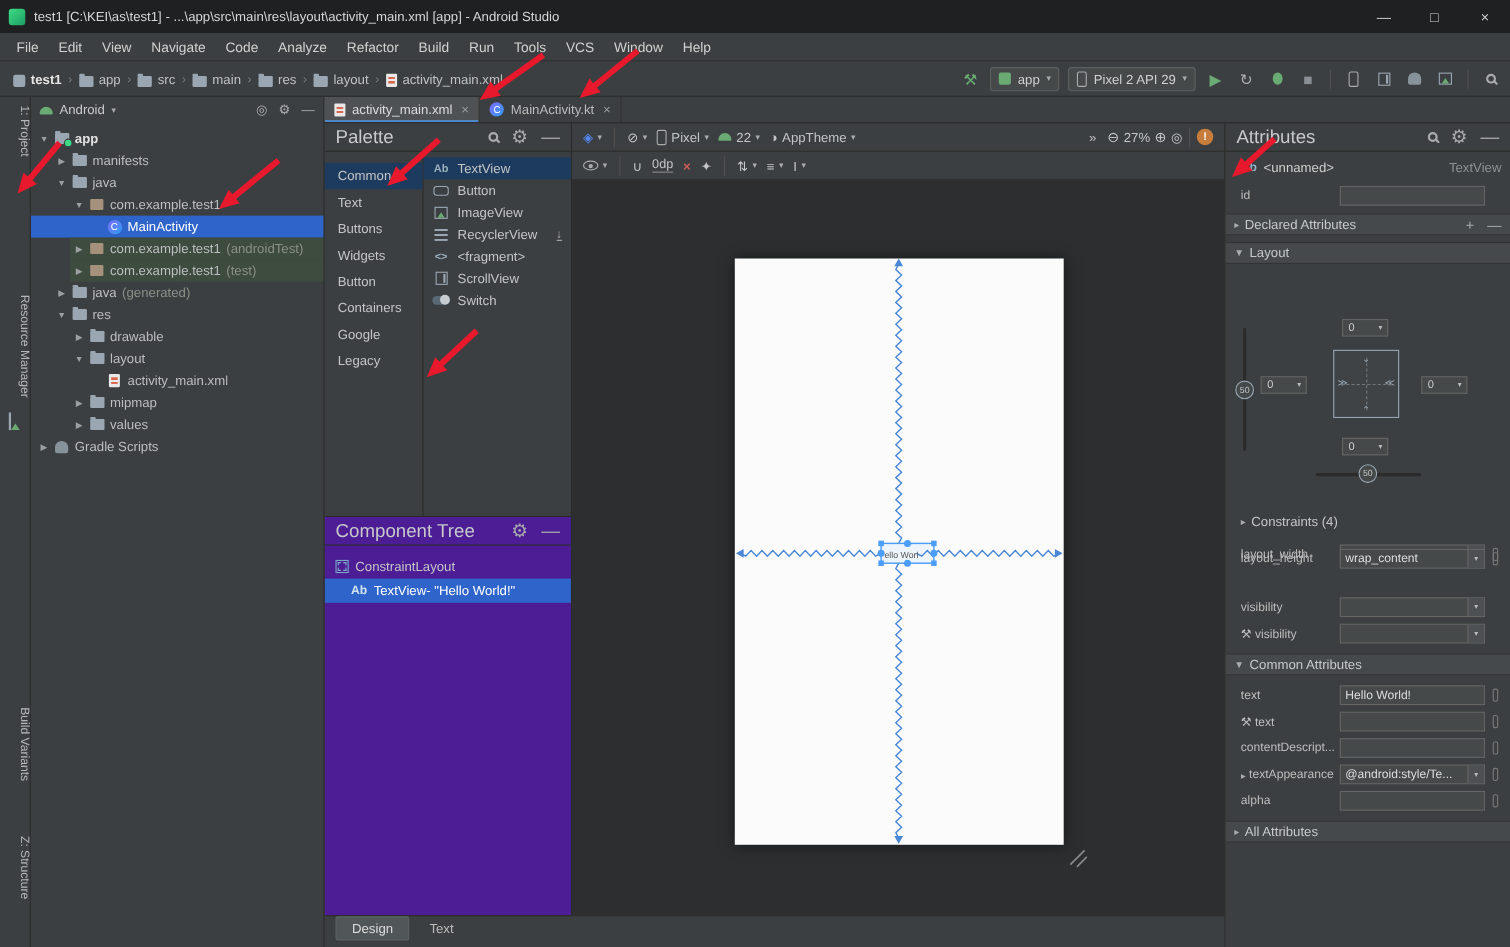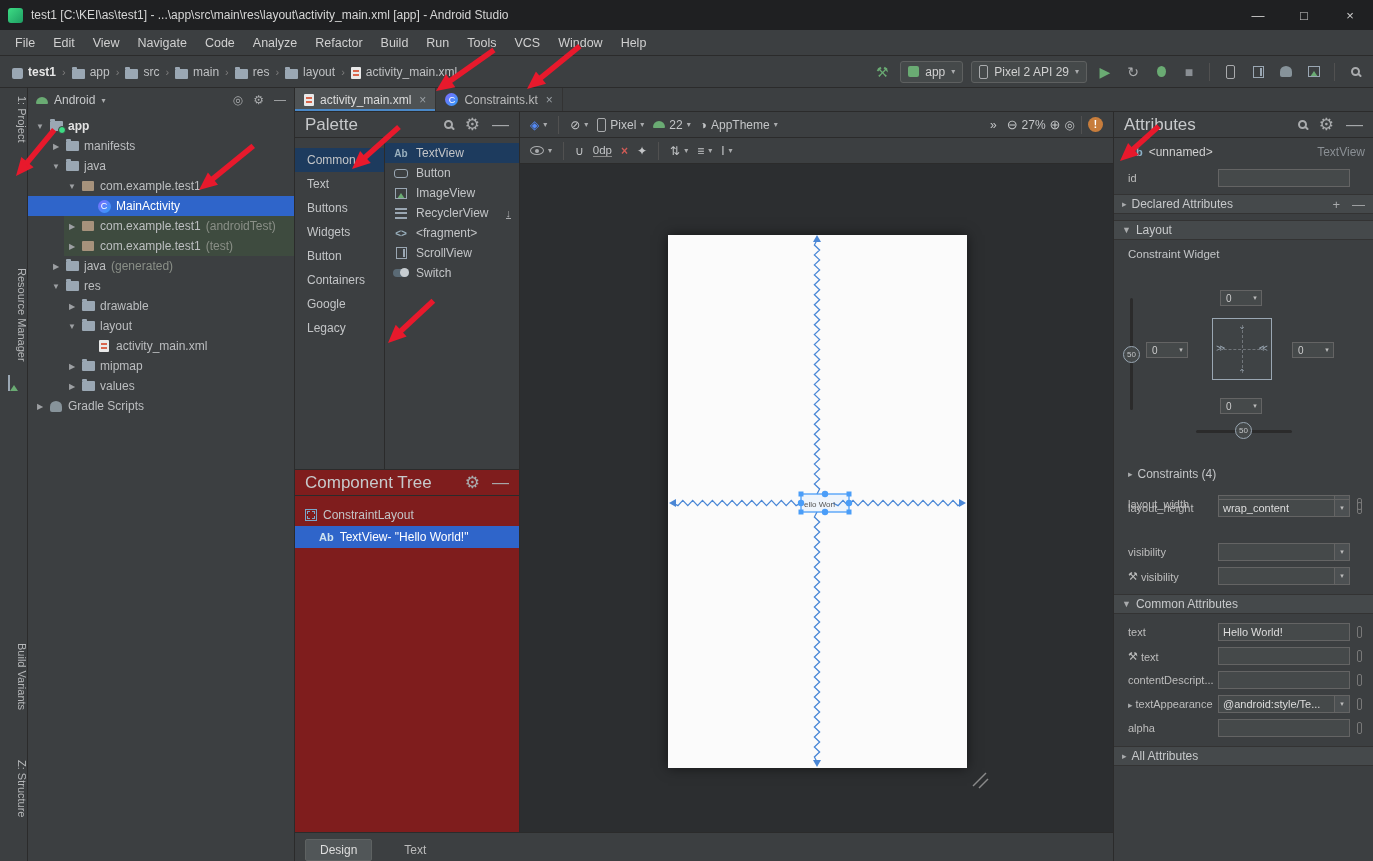--- a/index.html
+++ b/index.html
@@ -55,21 +55,21 @@
 .pal-body{position:absolute;top:26px;left:0;right:0;bottom:0}
 .pal-cats{position:absolute;left:0;top:0;bottom:0;width:90px;border-right:1px solid #2b2b2b;padding-top:10px}
 .pcat{height:24px;display:flex;align-items:center;padding-left:12px;font-size:12px;color:#c3c5c7}
 .pcat.selc{background:#1d3b5e}
 .pal-items{position:absolute;left:90px;top:0;right:0;bottom:0;padding-top:5px}
 .pit{height:20px;display:flex;align-items:center;gap:7px;padding:0 8px;font-size:12px;color:#c3c5c7;position:relative}
 .pit.seli{background:#1d3b5e}
 .pit .dl{margin-left:auto;color:#a9abad;font-size:11px;border-bottom:1.5px solid #a9abad;line-height:10px}
 .pitic{width:16px;flex:none;display:flex;justify-content:center;align-items:center;color:#9ab0bd;font-size:10px;font-weight:bold}
 
-.comptree{position:absolute;left:295px;top:470px;width:225px;height:362px;background:#7f1d1d;border-right:1px solid #2b2b2b}
+.comptree{position:absolute;left:295px;top:470px;width:225px;height:362px;background:#4c1d95;border-right:1px solid #2b2b2b}
 .ct-row{height:22px;display:flex;align-items:center;gap:6px;font-size:12px;color:#c3c5c7;padding-left:10px}
 .ct-row.selrow{background:#2f65ca;color:#fff}
 
 .design{position:absolute;left:520px;top:112px;width:593px;height:720px;background:#2c2e30}
 .dtb{height:26px;background:#3c3f41;border-bottom:1px solid #2b2b2b;display:flex;align-items:center;padding:0 10px;gap:9px;color:#c3c5c7}
 .dcombo{display:flex;align-items:center;gap:4px;color:#c3c5c7;white-space:nowrap}
 .caret{font-size:8px;color:#a9abad}
 .zoomlbl{color:#c3c5c7}
 .errb{width:15px;height:15px;border-radius:50%;background:#c77d3c;color:#fff;font-size:10px;font-weight:bold;display:flex;align-items:center;justify-content:center}
 .redx{color:#cf5b56;font-weight:bold}
@@ -95,21 +95,21 @@
 .cwtrackh{position:absolute;left:82px;top:162px;width:96px;height:3px;background:#2b2b2b;border-radius:2px}
 .knob{position:absolute;width:17px;height:17px;border-radius:50%;background:#45494a;border:1px solid #9aa7b3;color:#c3c5c7;font-size:8px;display:flex;align-items:center;justify-content:center}
 .mcombo{position:absolute;width:42px;height:16px;background:#45494a;border:1px solid #646464;display:flex;align-items:center;font-size:10px;color:#ccc}
 .mcombo .v{flex:1;padding-left:5px}
 .mcombo .c{width:12px;font-size:7px;color:#bbb;text-align:center}
 .cwsq{position:absolute;left:98px;top:50px;width:60px;height:62px;border:1px solid #9aa7b3;background:#3f4345}
 .cwsq .cd{position:absolute;color:#9aa7b3;font-size:9px}
 .cwsq::before{content:"";position:absolute;left:50%;top:6px;bottom:6px;width:0;border-left:1px dashed #70757a}
 .cwsq::after{content:"";position:absolute;top:50%;left:6px;right:6px;height:0;border-top:1px dashed #70757a}
 
-.bottomtabs{position:absolute;left:295px;top:832px;width:818px;height:29px;background:#3c3f41;border-top:1px solid #2b2b2b;display:flex;align-items:flex-end;padding-left:10px;gap:17px}
+.bottomtabs{position:absolute;left:295px;top:832px;width:818px;height:29px;background:#3c3f41;border-top:1px solid #2b2b2b;display:flex;align-items:flex-start;padding-left:10px;gap:3px}
 .btab{padding:3px 14px;font-size:12px;color:#bbb;border:1px solid transparent;border-radius:2px}
 .btab.active{background:#515658;color:#ddd;border-color:#5e6262}
 
 .folder{width:13px;height:10px;background:#9aa7b3;border-radius:1px;position:relative;flex:none}
 .folder::before{content:"";position:absolute;top:-2px;left:0;width:5px;height:2px;background:#9aa7b3;border-radius:1px 1px 0 0}
 .appdot::after{content:"";position:absolute;right:-3px;bottom:-3px;width:6px;height:6px;border-radius:50%;background:#3ddc84;border:1px solid #3c3f41}
 .pkg{width:12px;height:10px;background:#a6927c;border-radius:1px;flex:none}
 .kclass{width:13px;height:13px;border-radius:50%;background:linear-gradient(135deg,#7f6bff,#2f9df6);color:#fff;font-size:9px;display:flex;align-items:center;justify-content:center;flex:none}
 .xmlf{width:10px;height:12px;background:#e9e9e9;border-radius:1px;position:relative;flex:none}
 .xmlf::after{content:"";position:absolute;left:2px;top:3px;right:2px;height:6px;background:repeating-linear-gradient(0deg,#d9664d 0 2px,#e9e9e9 2px 4px)}
@@ -379,21 +379,21 @@
   <div class="tabbar">
     <div class="tab active">
       <span class="xmlf"></span>
       <span>activity_main.xml</span>
       <span class="tabclose">×</span>
     </div>
     <div class="tab">
       <span class="kclass">
           <span>C</span>
         </span>
-      <span>Constraints.kt</span>
+      <span>MainActivity.kt</span>
       <span class="tabclose">×</span>
     </div>
   </div>
 
   <div class="palette">
     <div class="pane-head">
       <span>Palette</span>
       <span class="phi">
         <span class="mag"></span>
         <span>⚙</span>
@@ -595,23 +595,20 @@
       <span>Declared Attributes</span>
       <span class="sright">
         <span>+</span>
         <span>—</span>
       </span>
     </div>
     <div class="sect" style="top:108px">
       <span class="sarr">▼</span>
       <span>Layout</span>
     </div>
-    <div class="arow" style="top:132px;height:20px">
-      <span style="font-size:11.5px;color:#c3c5c7">Constraint Widget</span>
-    </div>
     <div class="cw">
       <div class="cwtrackv"></div>
       <div class="knob" style="left:9px;top:78px">50</div>
       <div class="mcombo" style="left:106px;top:22px">
           <span class="v">0</span>
           <span class="c">▾</span>
         </div>
       <div class="mcombo" style="left:32px;top:74px">
           <span class="v">0</span>
           <span class="c">▾</span>

